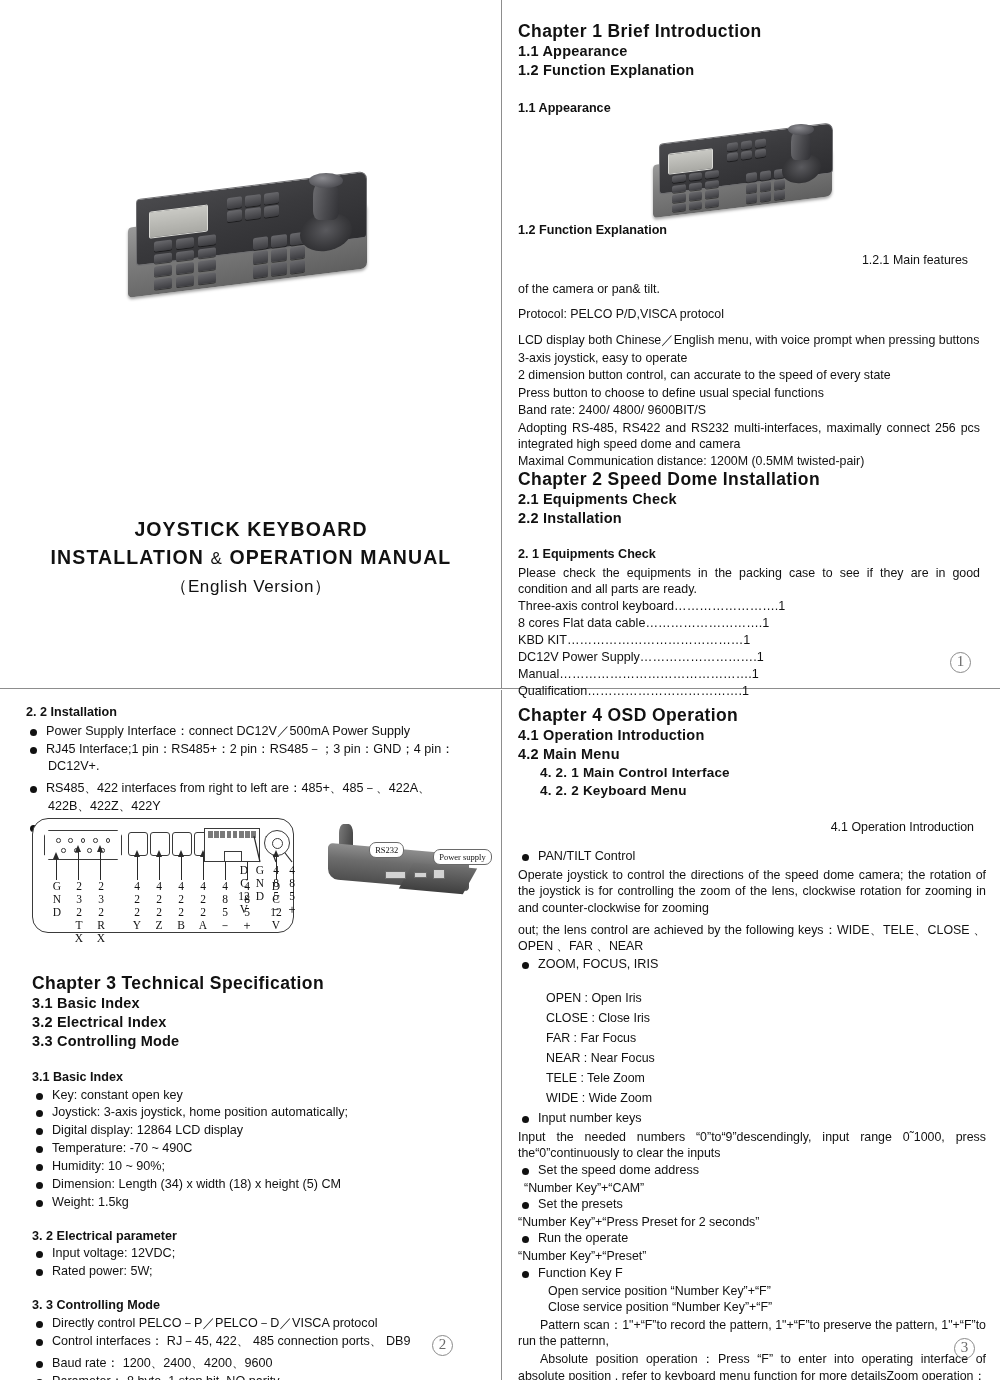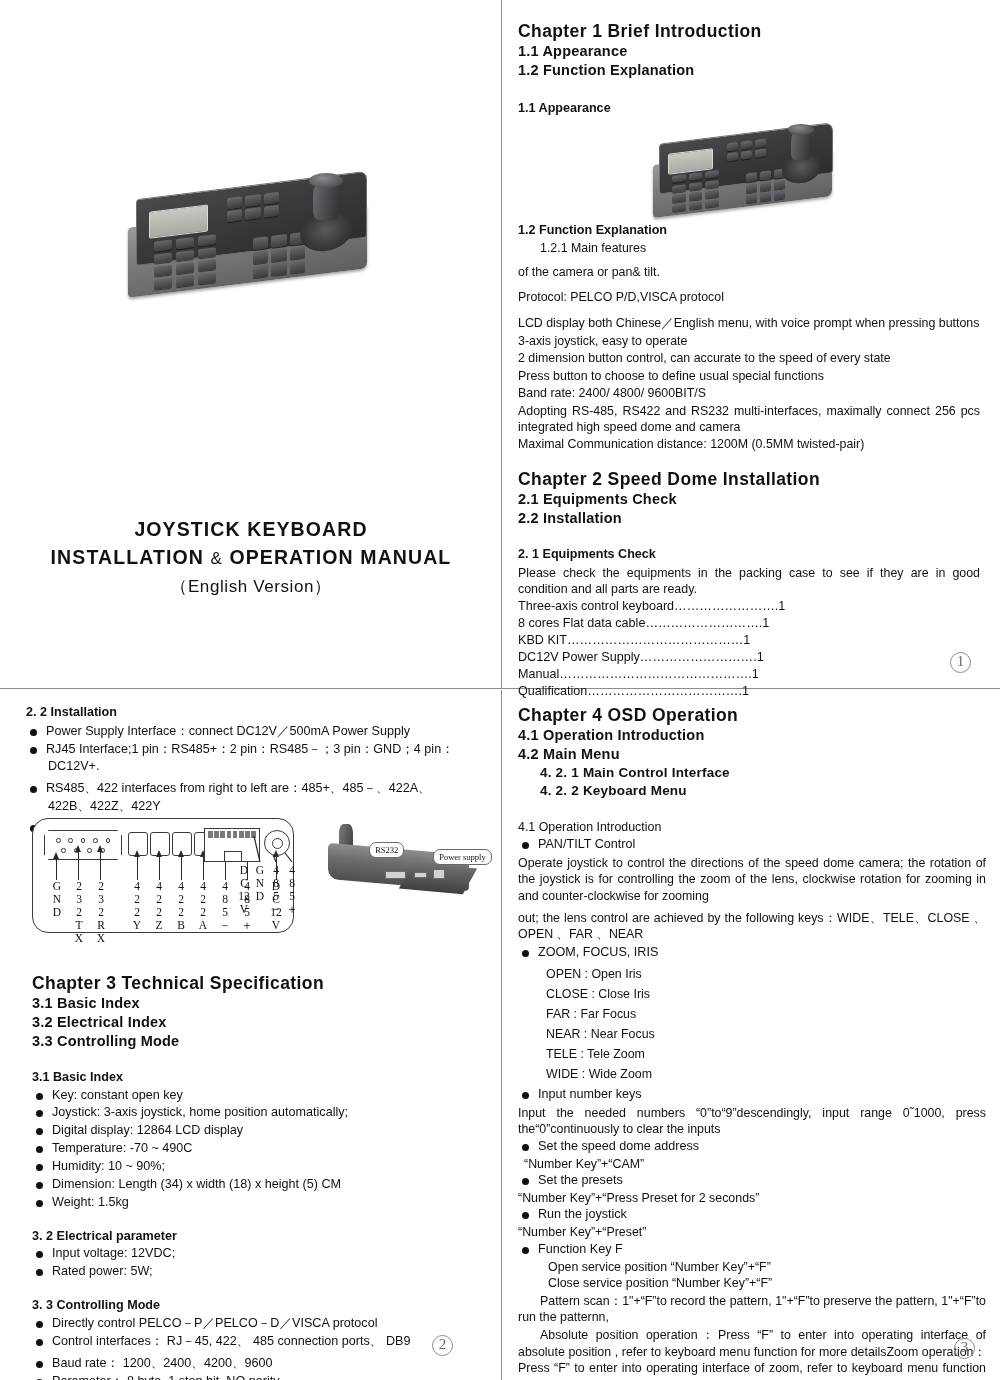--- a/index.html
+++ b/index.html
@@ -67,22 +67,23 @@
   }
   .h-run {
     font-size: 12.6px;
     font-weight: bold;
     margin: 0;
     line-height: 1.4;
   }
   .h-run-light {
     font-size: 12.4px;
     font-weight: normal;
-    margin: 0;
+    margin: 12px;
     line-height: 1.4;
+    text-align: right;
   }
   .para {
     font-size: 12.4px;
     line-height: 1.32;
     margin: 0;
     text-align: justify;
   }
   .plain {
     font-size: 12.4px;
     line-height: 1.33;
@@ -751,39 +752,39 @@
       <div class="h-sub2">4. 2. 2  Keyboard  Menu</div>
 
       <div class="h-run-light" style="margin-top:18px;">4.1  Operation Introduction</div>
 
       <div class="bullet">PAN/TILT Control</div>
       <div class="para" style="margin-top:1px;">Operate joystick to control the directions of the speed dome camera; the rotation of the joystick is for controlling the zoom of the lens, clockwise rotation for zooming in and counter-clockwise for zooming</div>
       <div class="para" style="margin-top:6px;">out; the lens control are achieved by the following keys：WIDE、TELE、CLOSE 、OPEN 、FAR 、NEAR</div>
 
       <div class="bullet" style="margin-top:1px;">ZOOM, FOCUS, IRIS</div>
 
-      <div style="margin-left:28px; margin-top:2px;">
+      <div style="margin-left:28px; margin-top:14px;">
         <div class="plain" style="line-height:1.62;">OPEN : Open Iris</div>
         <div class="plain" style="line-height:1.62;">CLOSE : Close Iris</div>
         <div class="plain" style="line-height:1.62;">FAR : Far Focus</div>
         <div class="plain" style="line-height:1.62;">NEAR : Near Focus</div>
         <div class="plain" style="line-height:1.62;">TELE : Tele Zoom</div>
         <div class="plain" style="line-height:1.62;">WIDE : Wide Zoom</div>
       </div>
 
       <div class="bullet" style="margin-top:2px;">Input number keys</div>
       <div class="para" style="margin-top:1px;">Input the needed numbers  “0”to“9”descendingly, input range 0˜1000, press the“0”continuously to clear the inputs</div>
 
       <div class="bullet">Set the speed dome address</div>
       <div class="plain" style="margin-left:6px;">“Number Key”+“CAM”</div>
 
       <div class="bullet">Set the presets</div>
       <div class="plain">“Number Key”+“Press Preset for 2 seconds”</div>
 
-      <div class="bullet">Run the joystick</div>
+      <div class="bullet">Run the operate</div>
       <div class="plain">“Number Key”+“Preset”</div>
 
       <div class="bullet">Function Key F</div>
 
       <div class="plain indent2">Open  service position   “Number  Key”+“F”</div>
       <div class="plain indent2">Close  service position  “Number  Key”+“F”</div>
       <div class="para" style="text-indent:22px; margin-top:1px;">Pattern  scan：1"+“F”to record the pattern,  1"+“F”to preserve the pattern,  1"+“F”to run the patternn,</div>
       <div class="para" style="text-indent:22px; margin-top:2px;">Absolute position operation：Press “F” to enter into operating interface of absolute position ,  refer to keyboard menu function for more detailsZoom operation：Press “F” to enter into operating interface of zoom,  refer to keyboard menu function for more details</div>
 
     </div>

